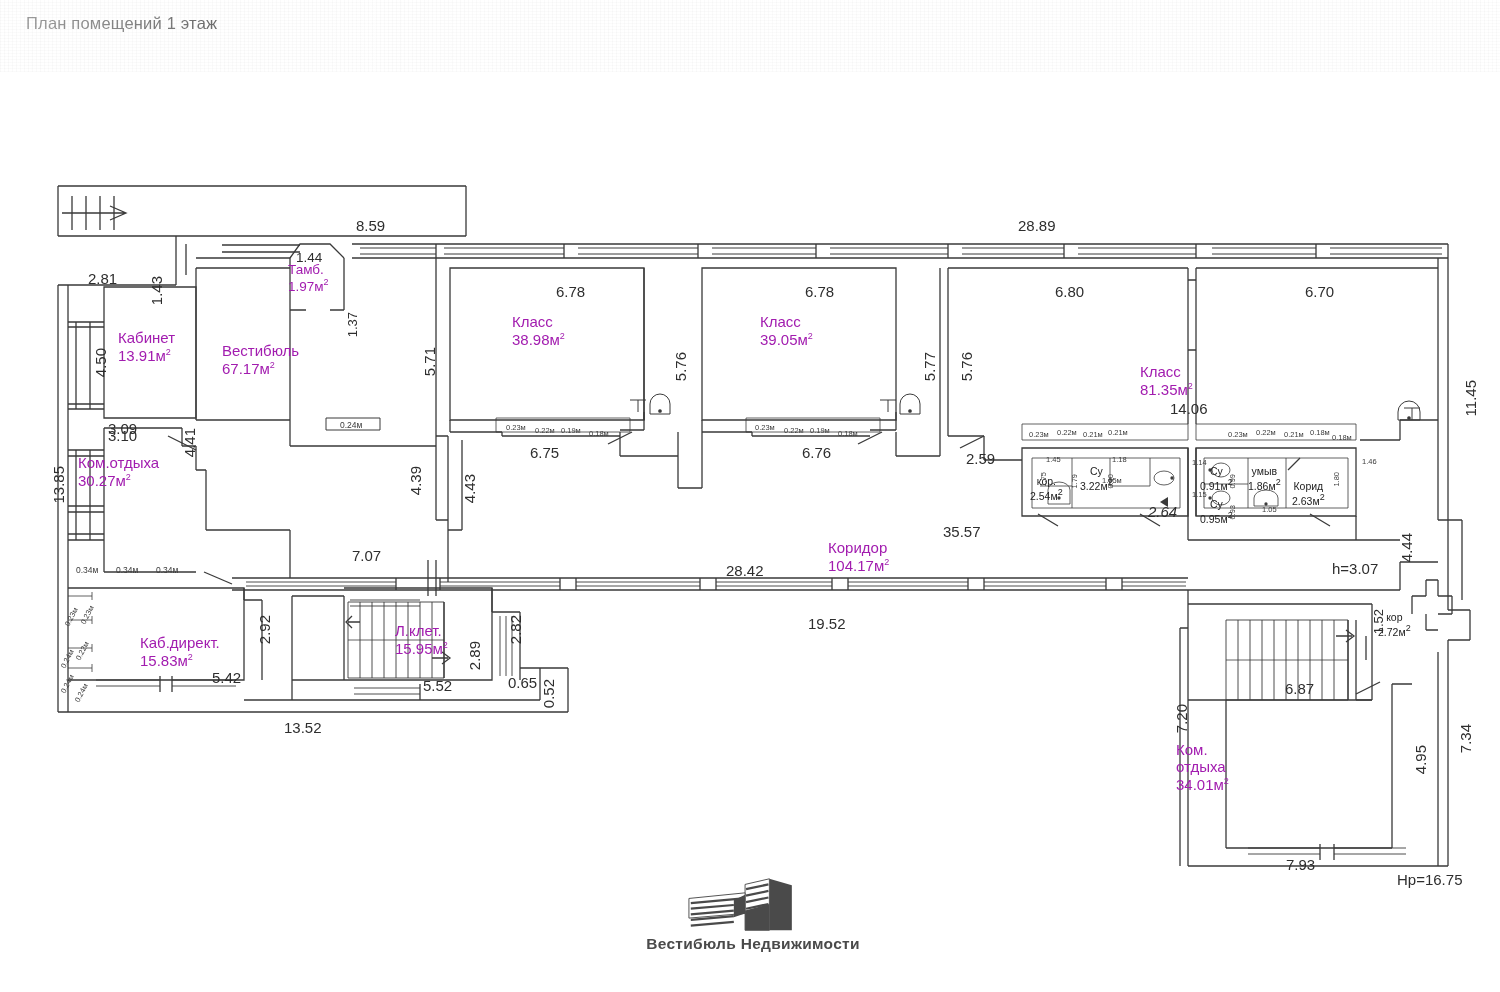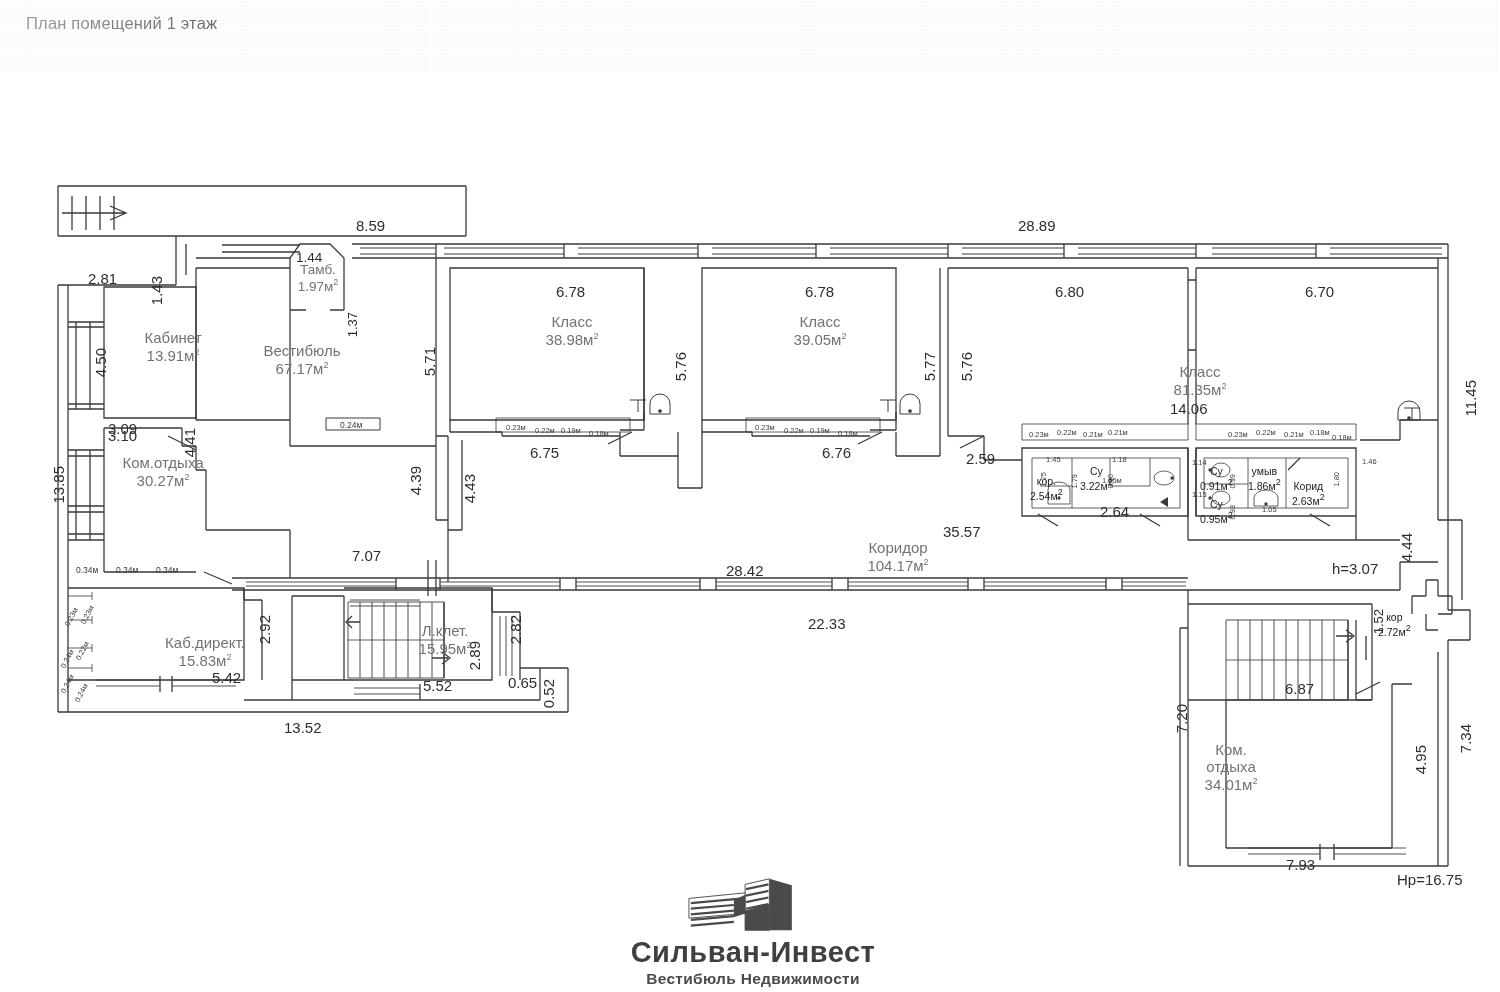--- a/index.html
+++ b/index.html
@@ -15,21 +15,21 @@
        repeating-linear-gradient(0deg,rgba(0,0,0,.03) 0 1px,rgba(0,0,0,0) 1px 3px),
        linear-gradient(90deg,rgba(255,255,255,1) 0%,rgba(255,255,255,.2) 22%,rgba(255,255,255,.05) 55%,rgba(255,255,255,.35) 100%);
      opacity:.55;}
 
   #plan{position:absolute;left:0;top:0;width:1500px;height:992px;}
   #plan svg{display:block;}
 
   
   .dim{position:absolute;font-size:15px;color:#2e2e2e;white-space:nowrap;}
   .dim.v{transform-origin:0 0;}
-  .room{position:absolute;font-size:15px;color:#737373;text-align:center;white-space:nowrap;line-height:1.12;}
+  .room{position:absolute;font-size:15px;color:#a21caf;white-space:nowrap;line-height:1.12;}
   .room .a{display:block;}
   .sup{font-size:9px;vertical-align:super;}
   .tiny{position:absolute;font-size:7.5px;color:#3a3a3a;white-space:nowrap;}
   .tiny.v{transform-origin:0 0;}
   .mini{position:absolute;font-size:10.5px;color:#232323;white-space:nowrap;text-align:center;line-height:1.1;}
 
   
   #logo{position:absolute;left:598px;top:876px;width:310px;text-align:center;}
   #logo .mark{height:58px;display:block;margin:0 auto;}
   #logo .brand{font-size:29px;font-weight:bold;color:#3f3f3f;letter-spacing:.5px;margin-top:2px;}
@@ -371,28 +371,28 @@
   <div class="dim" style="left:1018px;top:217px;">28.89</div>
   <div class="dim" style="left:88px;top:270px;">2.81</div>
   <div class="dim" style="left:296px;top:250px;font-size:13.5px;">1.44</div>
   <div class="dim" style="left:556px;top:283px;">6.78</div>
   <div class="dim" style="left:805px;top:283px;">6.78</div>
   <div class="dim" style="left:1055px;top:283px;">6.80</div>
   <div class="dim" style="left:1305px;top:283px;">6.70</div>
   <div class="dim" style="left:108px;top:420px;">3.09</div>
   <div class="dim" style="left:108px;top:427px;">3.10</div>
   <div class="dim" style="left:530px;top:444px;">6.75</div>
-  <div class="dim" style="left:802px;top:444px;margin-left:20px;">6.76</div>
+  <div class="dim" style="left:802px;top:444px;">6.76</div>
   <div class="dim" style="left:1170px;top:400px;">14.06</div>
   <div class="dim" style="left:966px;top:450px;">2.59</div>
-  <div class="dim" style="left:1100px;top:503px;">2.64</div>
+  <div class="dim" style="left:1148px;top:503px;font-style:italic;">2.64</div>
   <div class="dim" style="left:943px;top:523px;">35.57</div>
   <div class="dim" style="left:352px;top:547px;">7.07</div>
   <div class="dim" style="left:726px;top:562px;">28.42</div>
-  <div class="dim" style="left:808px;top:615px;">22.33</div>
+  <div class="dim" style="left:808px;top:615px;">19.52</div>
   <div class="dim" style="left:1332px;top:560px;">h=3.07</div>
   <div class="dim" style="left:212px;top:669px;">5.42</div>
   <div class="dim" style="left:423px;top:677px;">5.52</div>
   <div class="dim" style="left:508px;top:674px;">0.65</div>
   <div class="dim" style="left:284px;top:719px;">13.52</div>
   <div class="dim" style="left:1285px;top:680px;">6.87</div>
   <div class="dim" style="left:1286px;top:856px;">7.93</div>
   <div class="dim" style="left:1397px;top:871px;">Hp=16.75</div>
 
   <div class="dim v" style="left:148px;top:276px;transform:rotate(-90deg) translate(-100%,0);">1.43</div>
@@ -480,15 +480,14 @@
     <polygon points="32,24 92,18 92,40 32,45" fill="#fff" stroke="#4a4a4a" stroke-width="1"></polygon>
     <g stroke="#4a4a4a" stroke-width="2.4">
       <line x1="34" y1="29" x2="90" y2="24"></line>
         <line x1="34" y1="35" x2="80" y2="31"></line>
       <line x1="34" y1="41" x2="80" y2="37"></line>
         <line x1="34" y1="47" x2="80" y2="43"></line>
       <line x1="34" y1="53" x2="80" y2="49"></line>
     </g>
     <polygon points="80,26 92,20 92,40 80,44" fill="#4a4a4a"></polygon>
   </svg>
-  <div class="brand">Сильван-Инвест</div>
   <div class="sub">Вестибюль Недвижимости</div>
 </div>
 
 </body></html>

